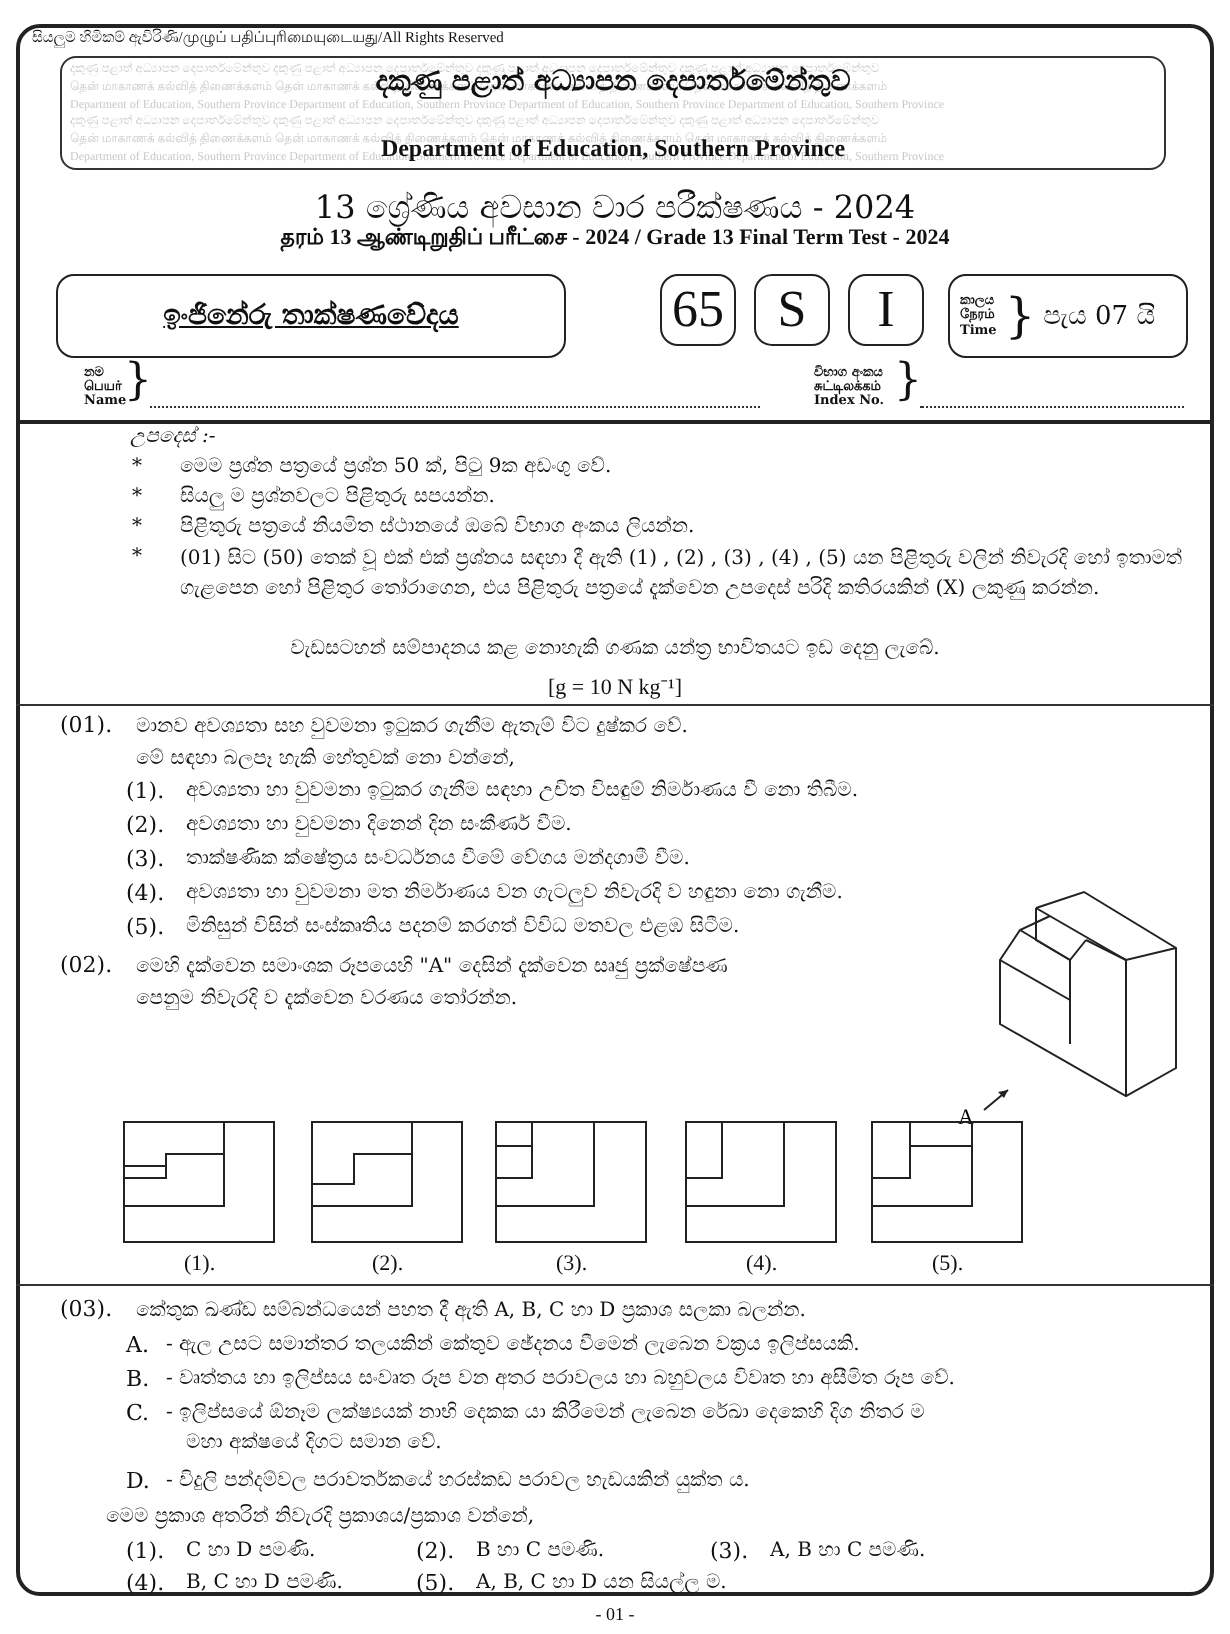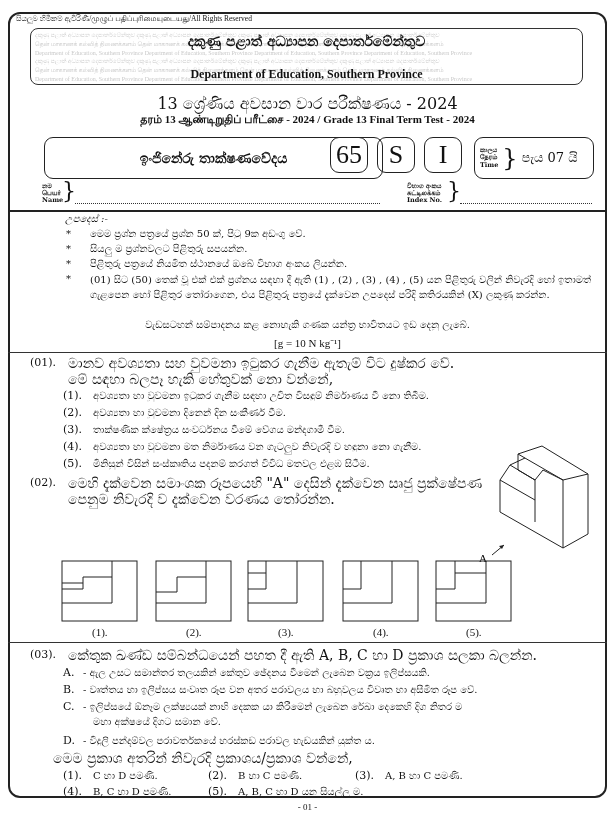--- a/index.html
+++ b/index.html
@@ -9,36 +9,36 @@
   .dept-box { position: absolute; left: 30px; top: 28px; width: 553px; height: 57px; border: 1px solid #333; border-radius: 8px; overflow: hidden; }
   .watermark { position: absolute; left: 4px; top: 2px; font-size: 6px; line-height: 8.8px; color: #c9c9c9; white-space: nowrap; font-family: "Liberation Serif", serif; }
   .dept-title { position: absolute; left: 0; right: 0; text-align: center; font-weight: bold; }
   .dt1 { top: 4px; font-size: 14px; }
   .dt2 { top: 21px; font-size: 14px; }
   .dt3 { top: 38px; font-size: 12px; font-family: "Liberation Serif", serif; }
   .exam-title { position: absolute; left: 0; right: 0; text-align: center; }
   .et1 { top: 94px; font-size: 16px; }
   .et2 { top: 113px; font-size: 11px; font-weight: bold; font-family: "Liberation Serif", serif; }
   .rbox { position: absolute; border: 1px solid #222; border-radius: 9px; display: flex; align-items: center; justify-content: center; }
-  .subject { left: 44px; top: 137px; width: 339px; height: 42px; font-size: 14px; font-weight: bold; }
+  .subject { left: 28px; top: 137px; width: 255px; height: 42px; font-size: 14px; font-weight: bold; text-decoration: underline; }
   .code { top: 137px; height: 36px; width: 38px; font-size: 26px; font-family: "Liberation Serif", serif; }
   .time-box { left: 474px; top: 137px; width: 120px; height: 42px; justify-content: flex-start; padding-left: 5px; }
   .time-labels { font-size: 6.5px; line-height: 7.5px; font-weight: bold; }
   .brace { font-size: 24px; margin: 0 4px; font-weight: normal; }
   .time-val { font-size: 13px; }
   .field-lbl { position: absolute; font-size: 6.5px; line-height: 7px; font-weight: bold; margin-left: 12px; }
   .dots { position: absolute; border-bottom: 1px dotted #333; height: 1px; }
   .brace2 { position: absolute; font-size: 22px; }
   .instr { position: absolute; left: 8px; top: 213px; width: 599px; }
   .instr-head { position: absolute; left: 57px; top: 0; font-size: 10px; font-style: italic; }
   .bullet { position: absolute; left: 58px; font-size: 10px; }
   .btxt { position: absolute; left: 82px; font-size: 10px; line-height: 13px; width: 505px; }
   .center-txt { position: absolute; left: 0; right: 0; text-align: center; font-size: 10px; }
   .sep { position: absolute; left: 8px; width: 599px; border-top: 1.5px solid #333; }
-  .q { position: absolute; font-size: 14px; line-height: 13px; }
+  .q { position: absolute; font-size: 10px; line-height: 13px; }
   .qn { position: absolute; left: 30px; font-size: 11px; }
   .opt-n { position: absolute; left: 63px; font-size: 11px; }
   .opt-t { position: absolute; left: 93px; font-size: 10px; }
   .fig { position: absolute; }
   .fig-lbl { position: absolute; font-size: 11px; font-family: "Liberation Serif", serif; }
   .footer { position: absolute; left: 0; right: 0; top: 802px; text-align: center; font-size: 9px; font-family: "Liberation Serif", serif; }
 </style>
 </head>
 <body>
 

